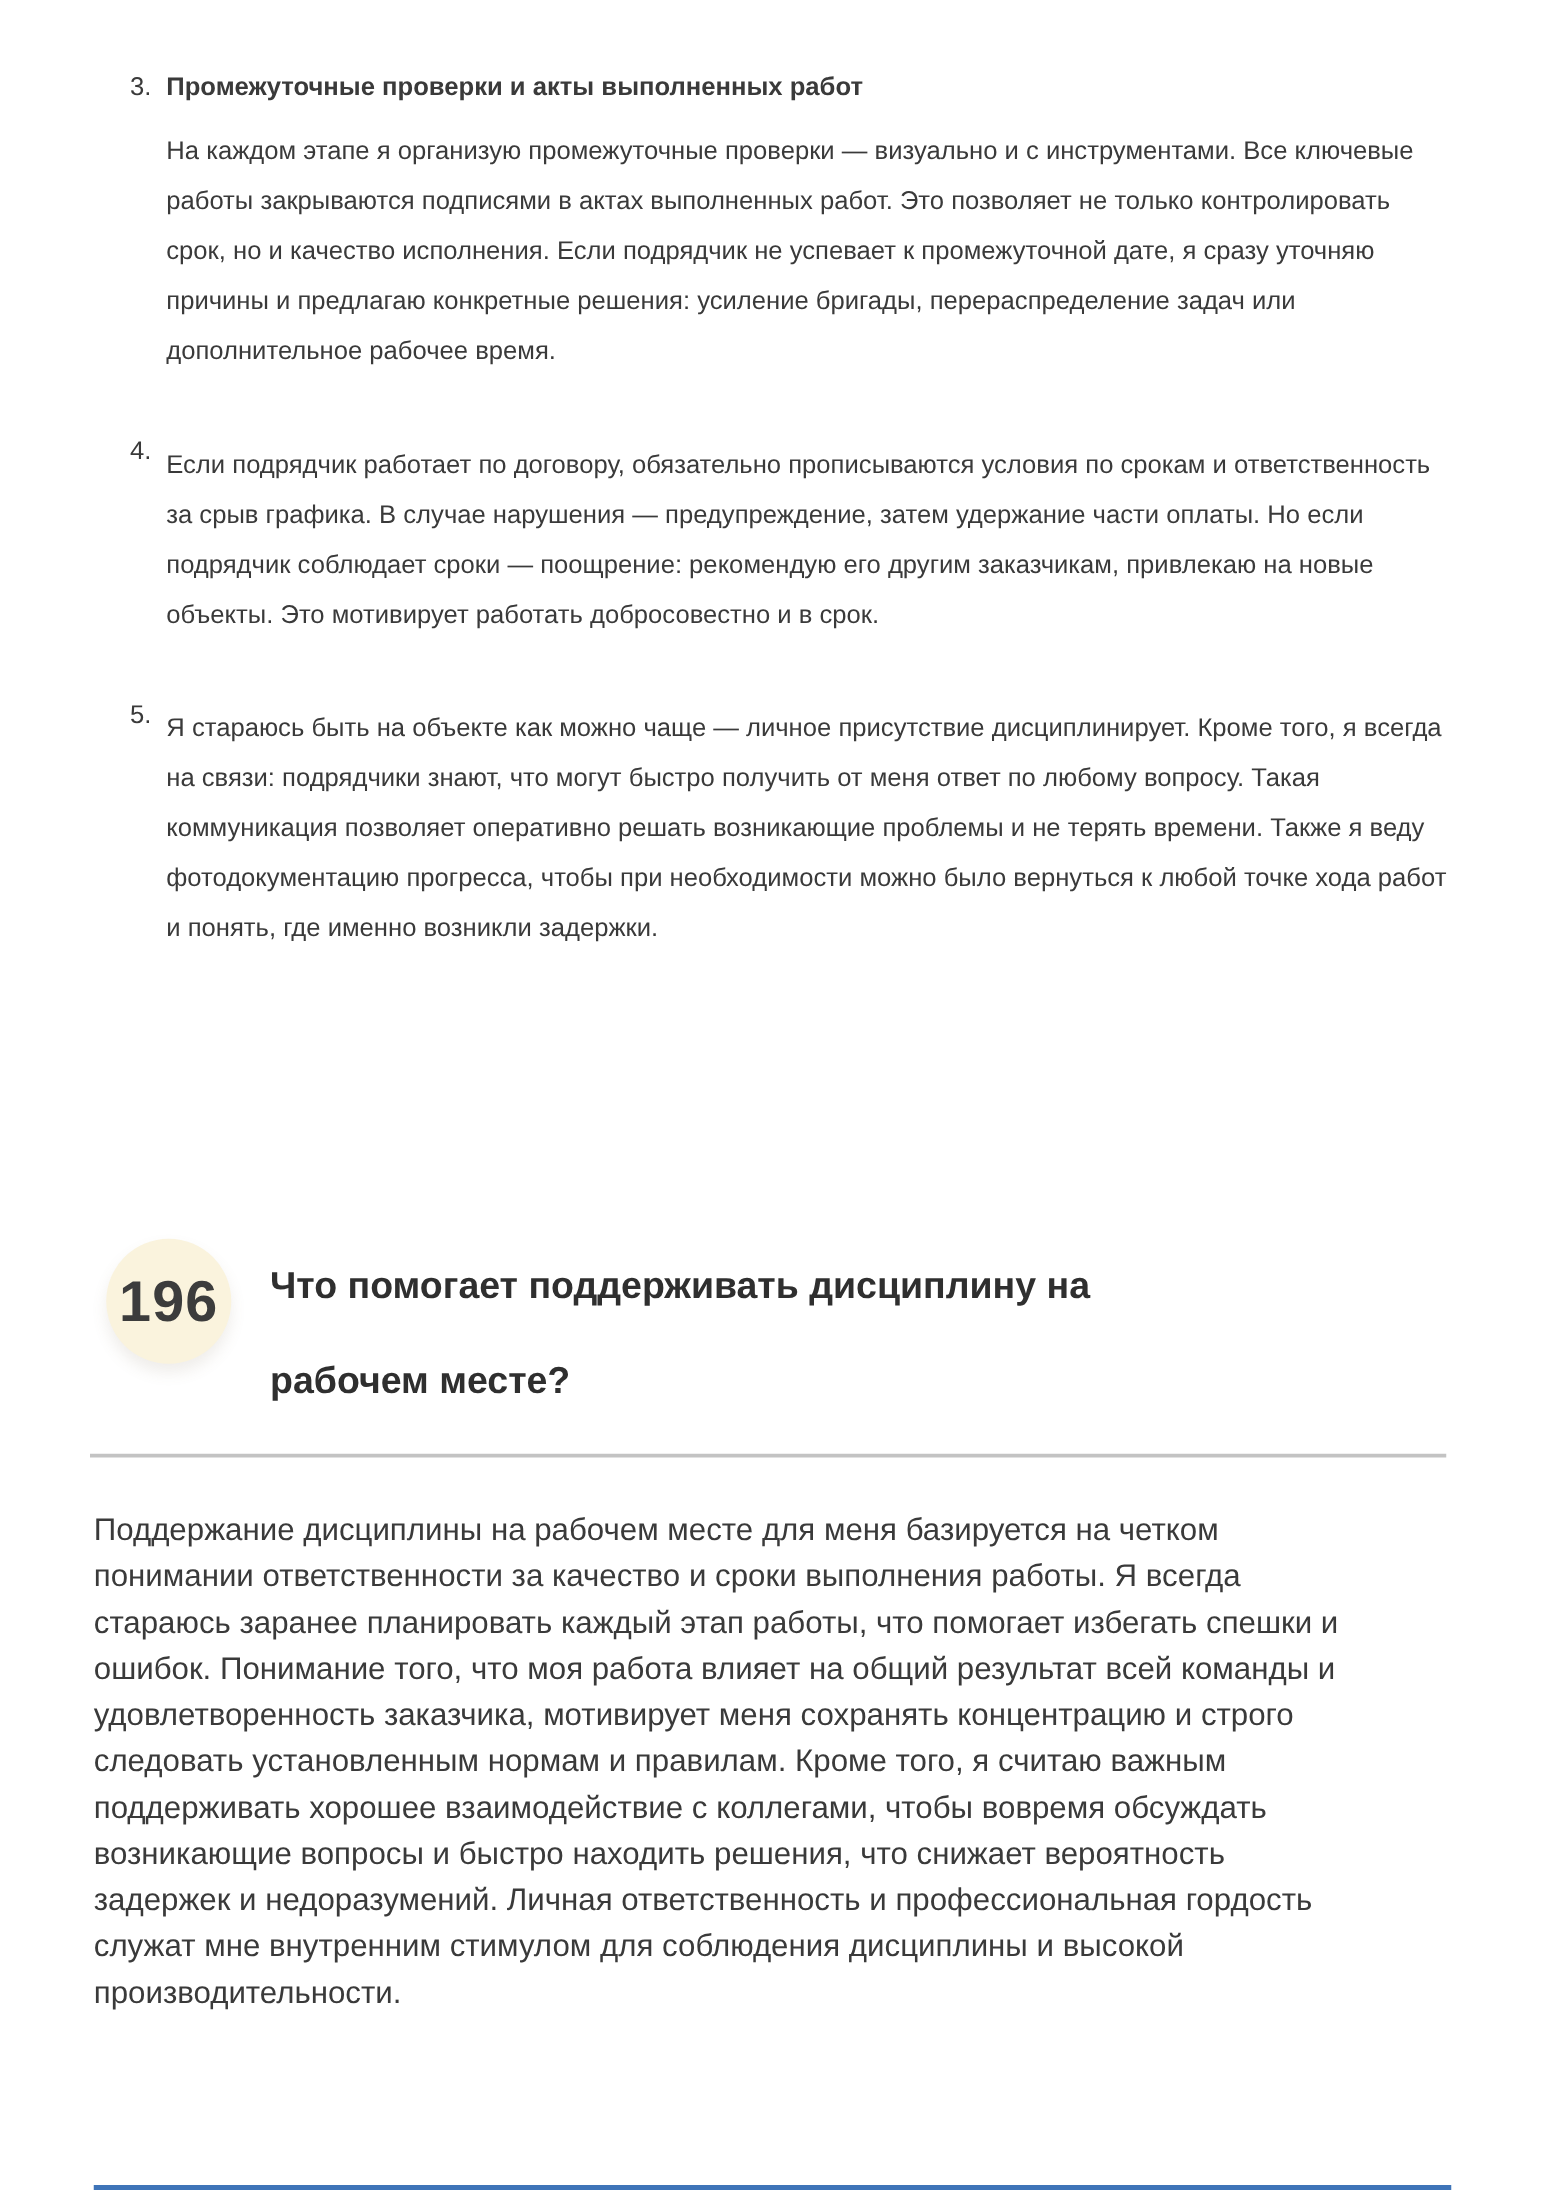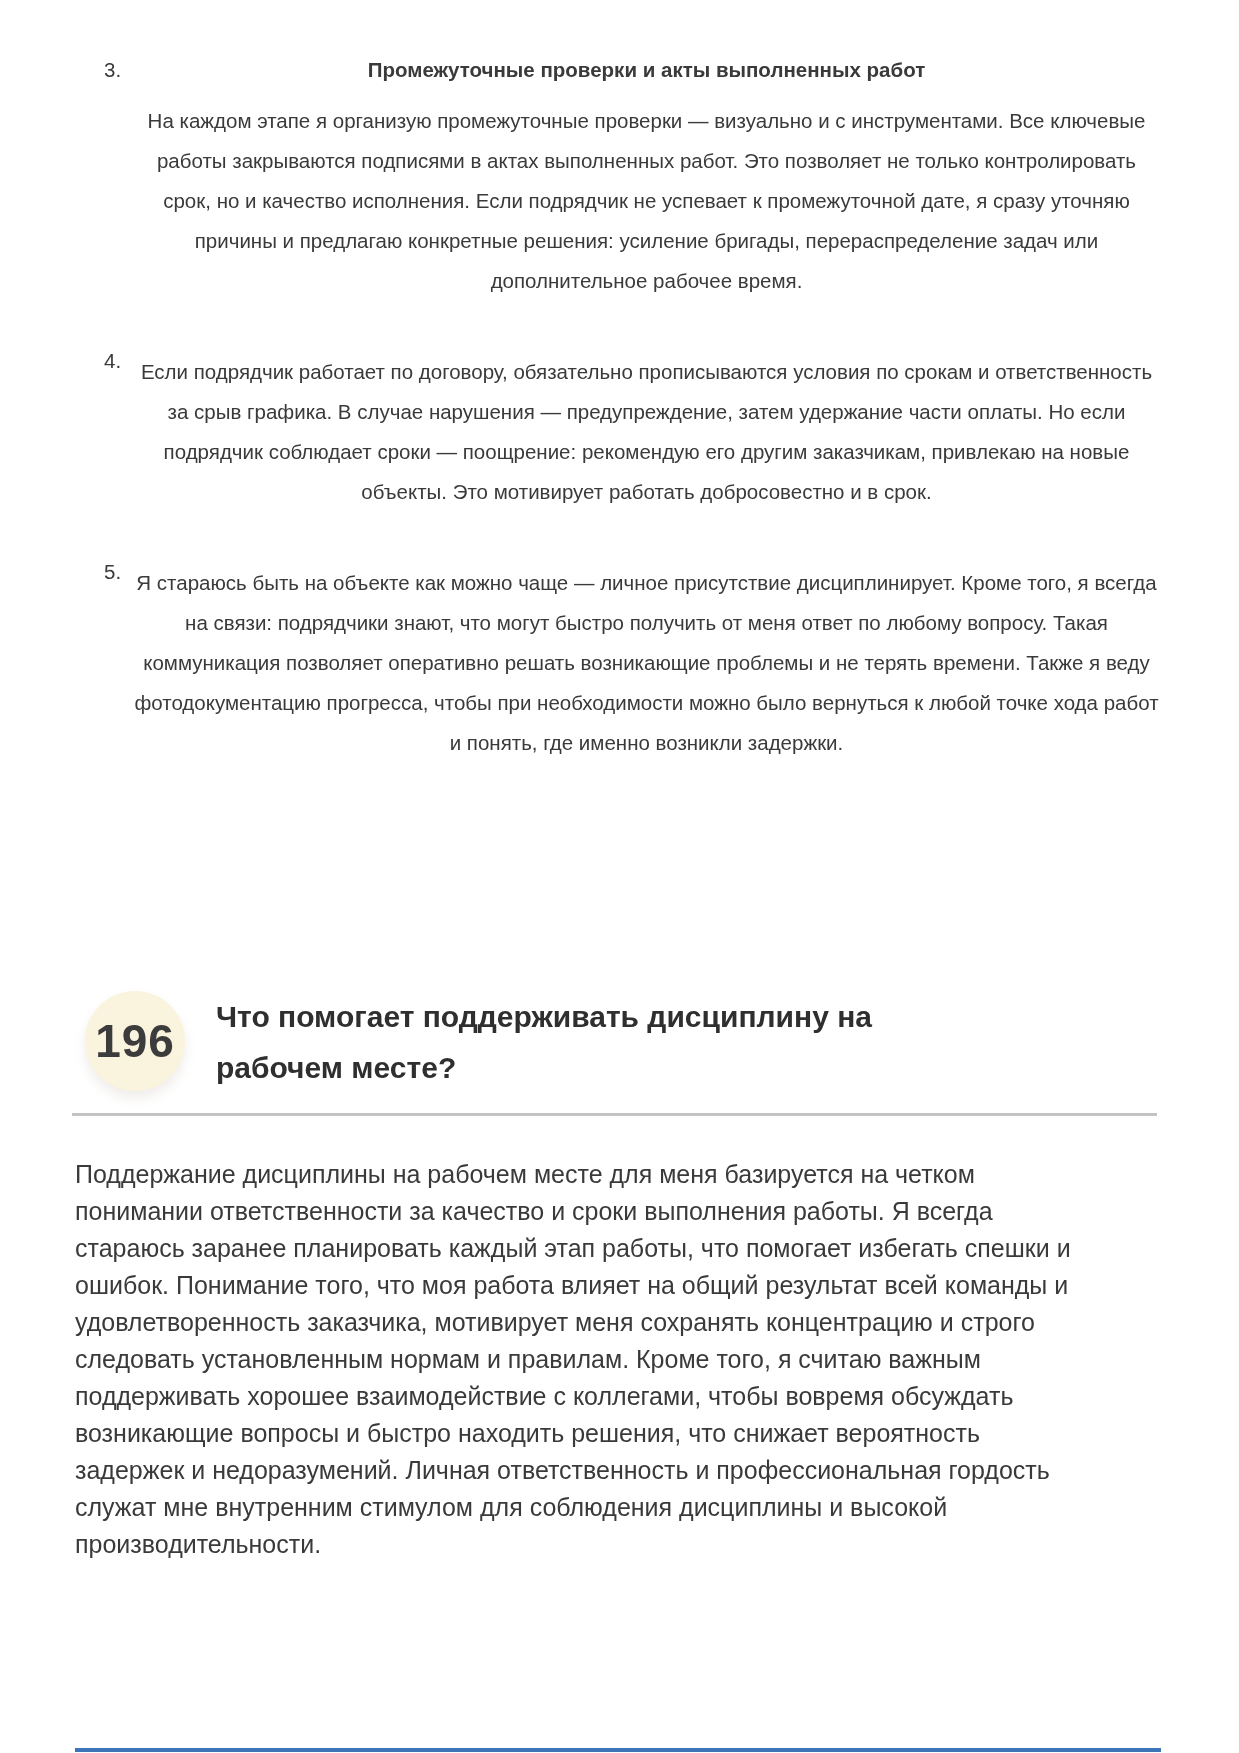--- a/index.html
+++ b/index.html
@@ -29,21 +29,21 @@
     display: flex;
     align-items: flex-start;
     margin-bottom: 40px;
     font-size: 20.5px;
     line-height: 40px;
   }
   .qa-item-number {
     flex: 0 0 29px;
     font-weight: 400;
   }
-  .qa-item-content { flex: 1 1 auto; max-width: 1027px; text-align: center; }
+  .qa-item-content { flex: 1 1 auto; max-width: 1027px; }
   .qa-item-title { font-weight: bold; }
   .qa-item-body { font-weight: 400; margin-top: 11px; }
 
   
   .question-section {
     display: flex;
     align-items: flex-start;
     gap: 31px;
     margin-top: 228px;
     padding: 0 79px 0 70px;
@@ -62,21 +62,21 @@
   }
   .question-badge-number {
     font-size: 46px;
     font-weight: bold;
     color: var(--badge_text);
     letter-spacing: 1px;
   }
   .question-title {
     font-size: 30px;
     font-weight: bold;
-    line-height: 51px;
+    line-height: 76px;
     max-width: 765px;
     color: #2f2f2f;
     padding-top: 0px;
   }
   .title-divider {
     height: 3px;
     background: var(--rule_gray);
     margin: 20px 82px 0 72px;
   }
 

